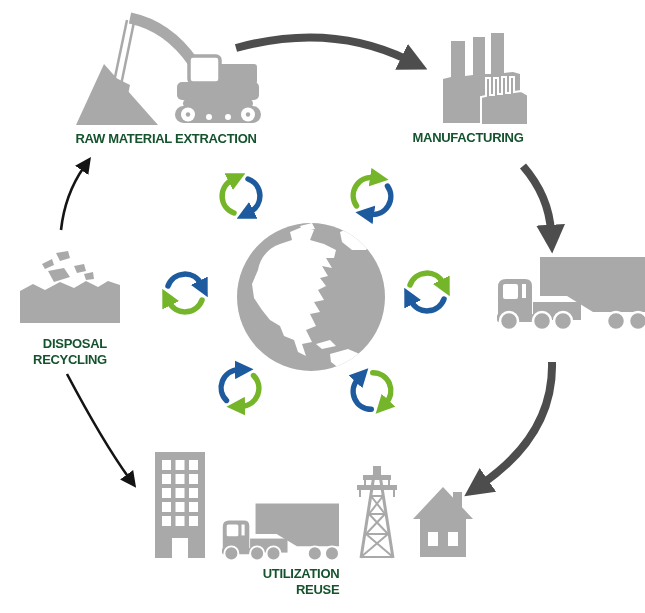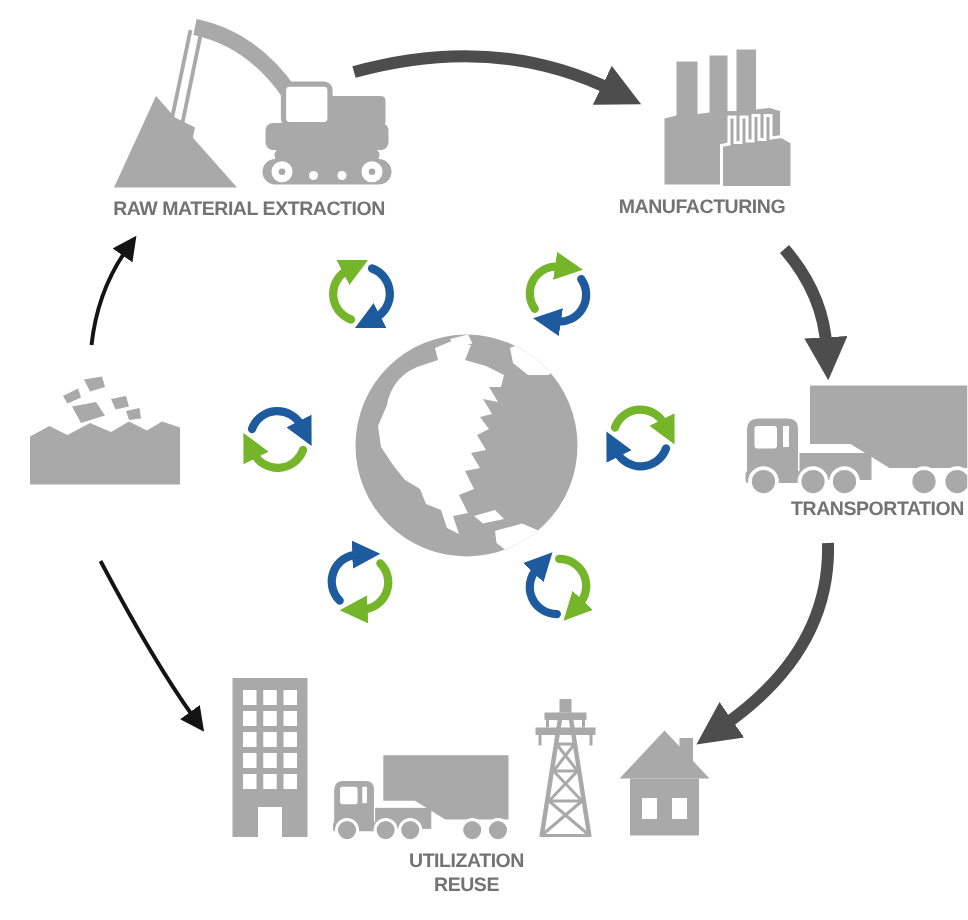--- a/index.html
+++ b/index.html
@@ -1,20 +1,20 @@
 <!DOCTYPE html>
 <html><head>
 <meta charset="utf-8">
 <style>
   html,body{margin:0;padding:0;background:#ffffff;}
   .canvas{position:relative;width:645px;height:613px;background:#ffffff;overflow:hidden;
           font-family:"Liberation Sans", sans-serif;}
   .diagram-svg{position:absolute;left:0;top:0;}
-  .label{position:absolute;transform:translateX(-50%);text-align:center;
-         font-weight:700;font-size:13px;line-height:16px;color:#737373;
+  .label{position:absolute;transform:translateX(-50%);text-align:right;
+         font-weight:700;font-size:13px;line-height:16px;color:#14532d;
          letter-spacing:-0.3px;white-space:nowrap;}
 </style>
 </head>
 <body>
 
 <div class="canvas">
 
 <svg class="diagram-svg" width="645" height="613" viewBox="0 0 645 613">
   <defs>
     <clipPath id="globeClip">
@@ -183,21 +183,24 @@
     <rect x="35" y="48" width="10" height="14" fill="#ffffff"></rect>
   </g>
 </svg>
 
 <div class="label" style="left:166px;top:131px">RAW MATERIAL EXTRACTION</div>
 
 <div class="label" style="left:468px;top:130px">
   <div>MANUFACTURING</div>
 </div>
 
-<div class="label" style="left:585px;top:331px">TRANSPORTATION</div>
-
-<div class="label" style="left:311px;top:566px">
+
+<div class="label" style="left:301px;top:566px">
   <div>UTILIZATION</div>
   <div>REUSE</div>
 </div>
 
+<div class="label" style="left:70px;top:336px">
+  <div>DISPOSAL</div>
+  <div>RECYCLING</div>
+</div>
 
 </div>
 
 </body></html>

